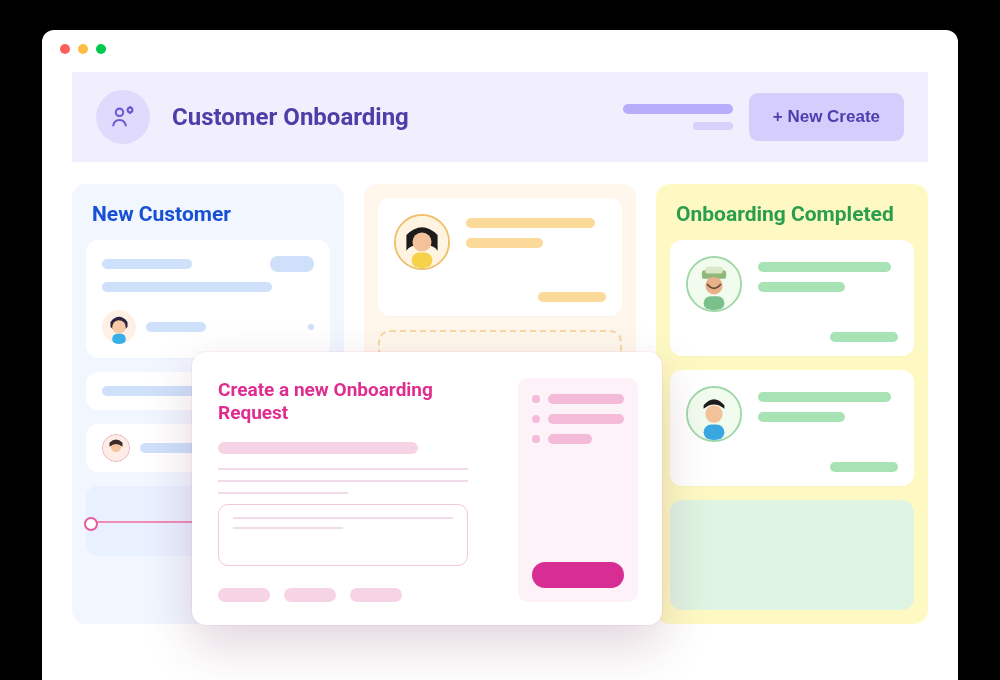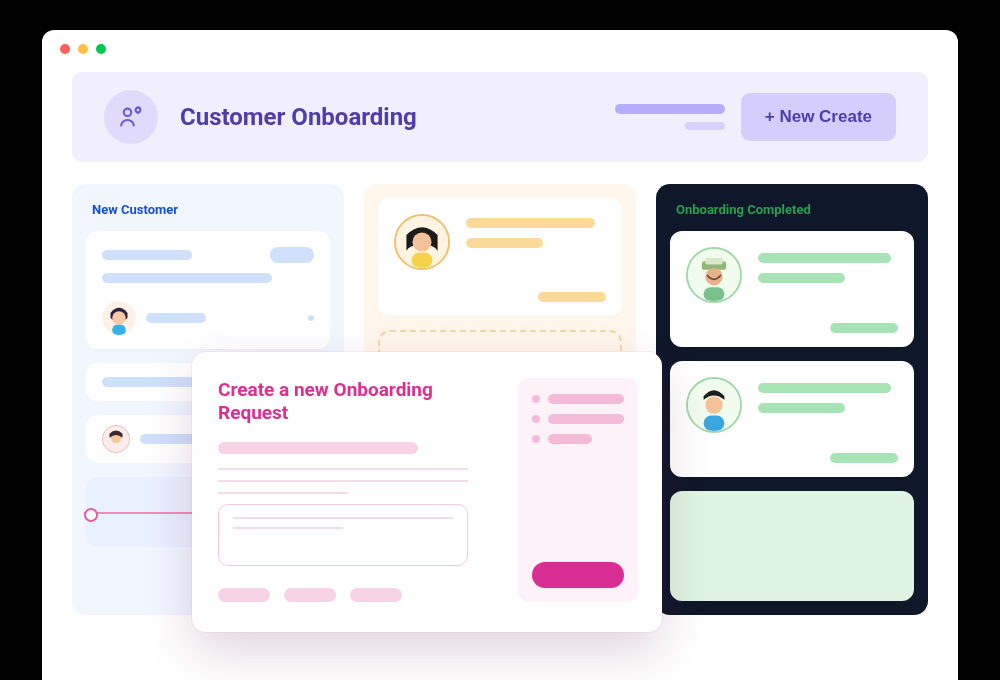--- a/index.html
+++ b/index.html
@@ -27,25 +27,25 @@
     padding: 14px 16px 10px 18px;
   }
   .tl { width: 10px; height: 10px; border-radius: 50%; }
   .tl.red { background: #FF605C; }
   .tl.yellow { background: #FFBD44; }
   .tl.green { background: #00CA4E; }
 
   .header {
     margin: 8px 30px 0 30px;
     background: #F1EEFE;
-    border-radius: 10px;
+    border-radius: 2px;
     height: 90px;
     display: flex;
     align-items: center;
-    padding: 0 32px;
+    padding: 0 24px;
   }
   .header-icon {
     width: 54px; height: 54px;
     border-radius: 50%;
     background: #E0DAFD;
     display: flex; align-items: center; justify-content: center;
     margin-right: 22px;
   }
   .header-title {
     font-size: 24px;
@@ -74,22 +74,22 @@
     padding: 22px 30px 0 30px;
   }
   .column {
     border-radius: 14px;
     padding: 14px 14px 14px 14px;
     flex: 1 1 0;
     position: relative;
   }
   .col-blue   { background: #F1F6FF; }
   .col-orange { background: #FFF7EC; }
-  .col-green  { background: #0f172a; }
-  .col-title { font-weight: 700; font-size: 13px; margin: 4px 4px 14px 6px; }
+  .col-green  { background: #fef9c3; }
+  .col-title { font-weight: 700; font-size: 21px; margin: 4px 4px 14px 6px; }
   .col-blue   .col-title { color: #1750D2; }
   .col-orange .col-title { color: #E98A1E; }
   .col-green  .col-title { color: #2A9D4E; }
 
   .card {
     background: #fff;
     border-radius: 12px;
     padding: 16px 16px 14px 16px;
     margin-bottom: 14px;
     box-shadow: 0 1px 0 rgba(0,0,0,0.02);
@@ -137,21 +137,21 @@
 
   
   .modal {
     position:absolute;
     left: 150px;
     top: 322px;
     width: 470px;
     background: #fff;
     border-radius: 14px;
     box-shadow: 0 0 0 1px rgba(216,40,130,0.06), 0 20px 50px rgba(90,20,60,0.18);
-    padding: 26px 24px 30px 26px;
+    padding: 26px 24px 23px 26px;
     display:flex;
     gap:18px;
   }
   .modal-left { flex:1; }
   .modal-title { color:#DF2E90; font-weight:700; font-size:19px; margin-bottom:18px;}
   .pink-bar { background:#F6D3E5; border-radius:6px; height:10px; }
   .modal-left .pb1 { width: 200px; height:12px; margin-bottom:14px;}
   .modal-left .thin { height:2px; background:#F3DCE9; margin-bottom:10px; width: 250px;}
   .modal-left .thin.s { width: 130px;}
   .modal-textarea {

